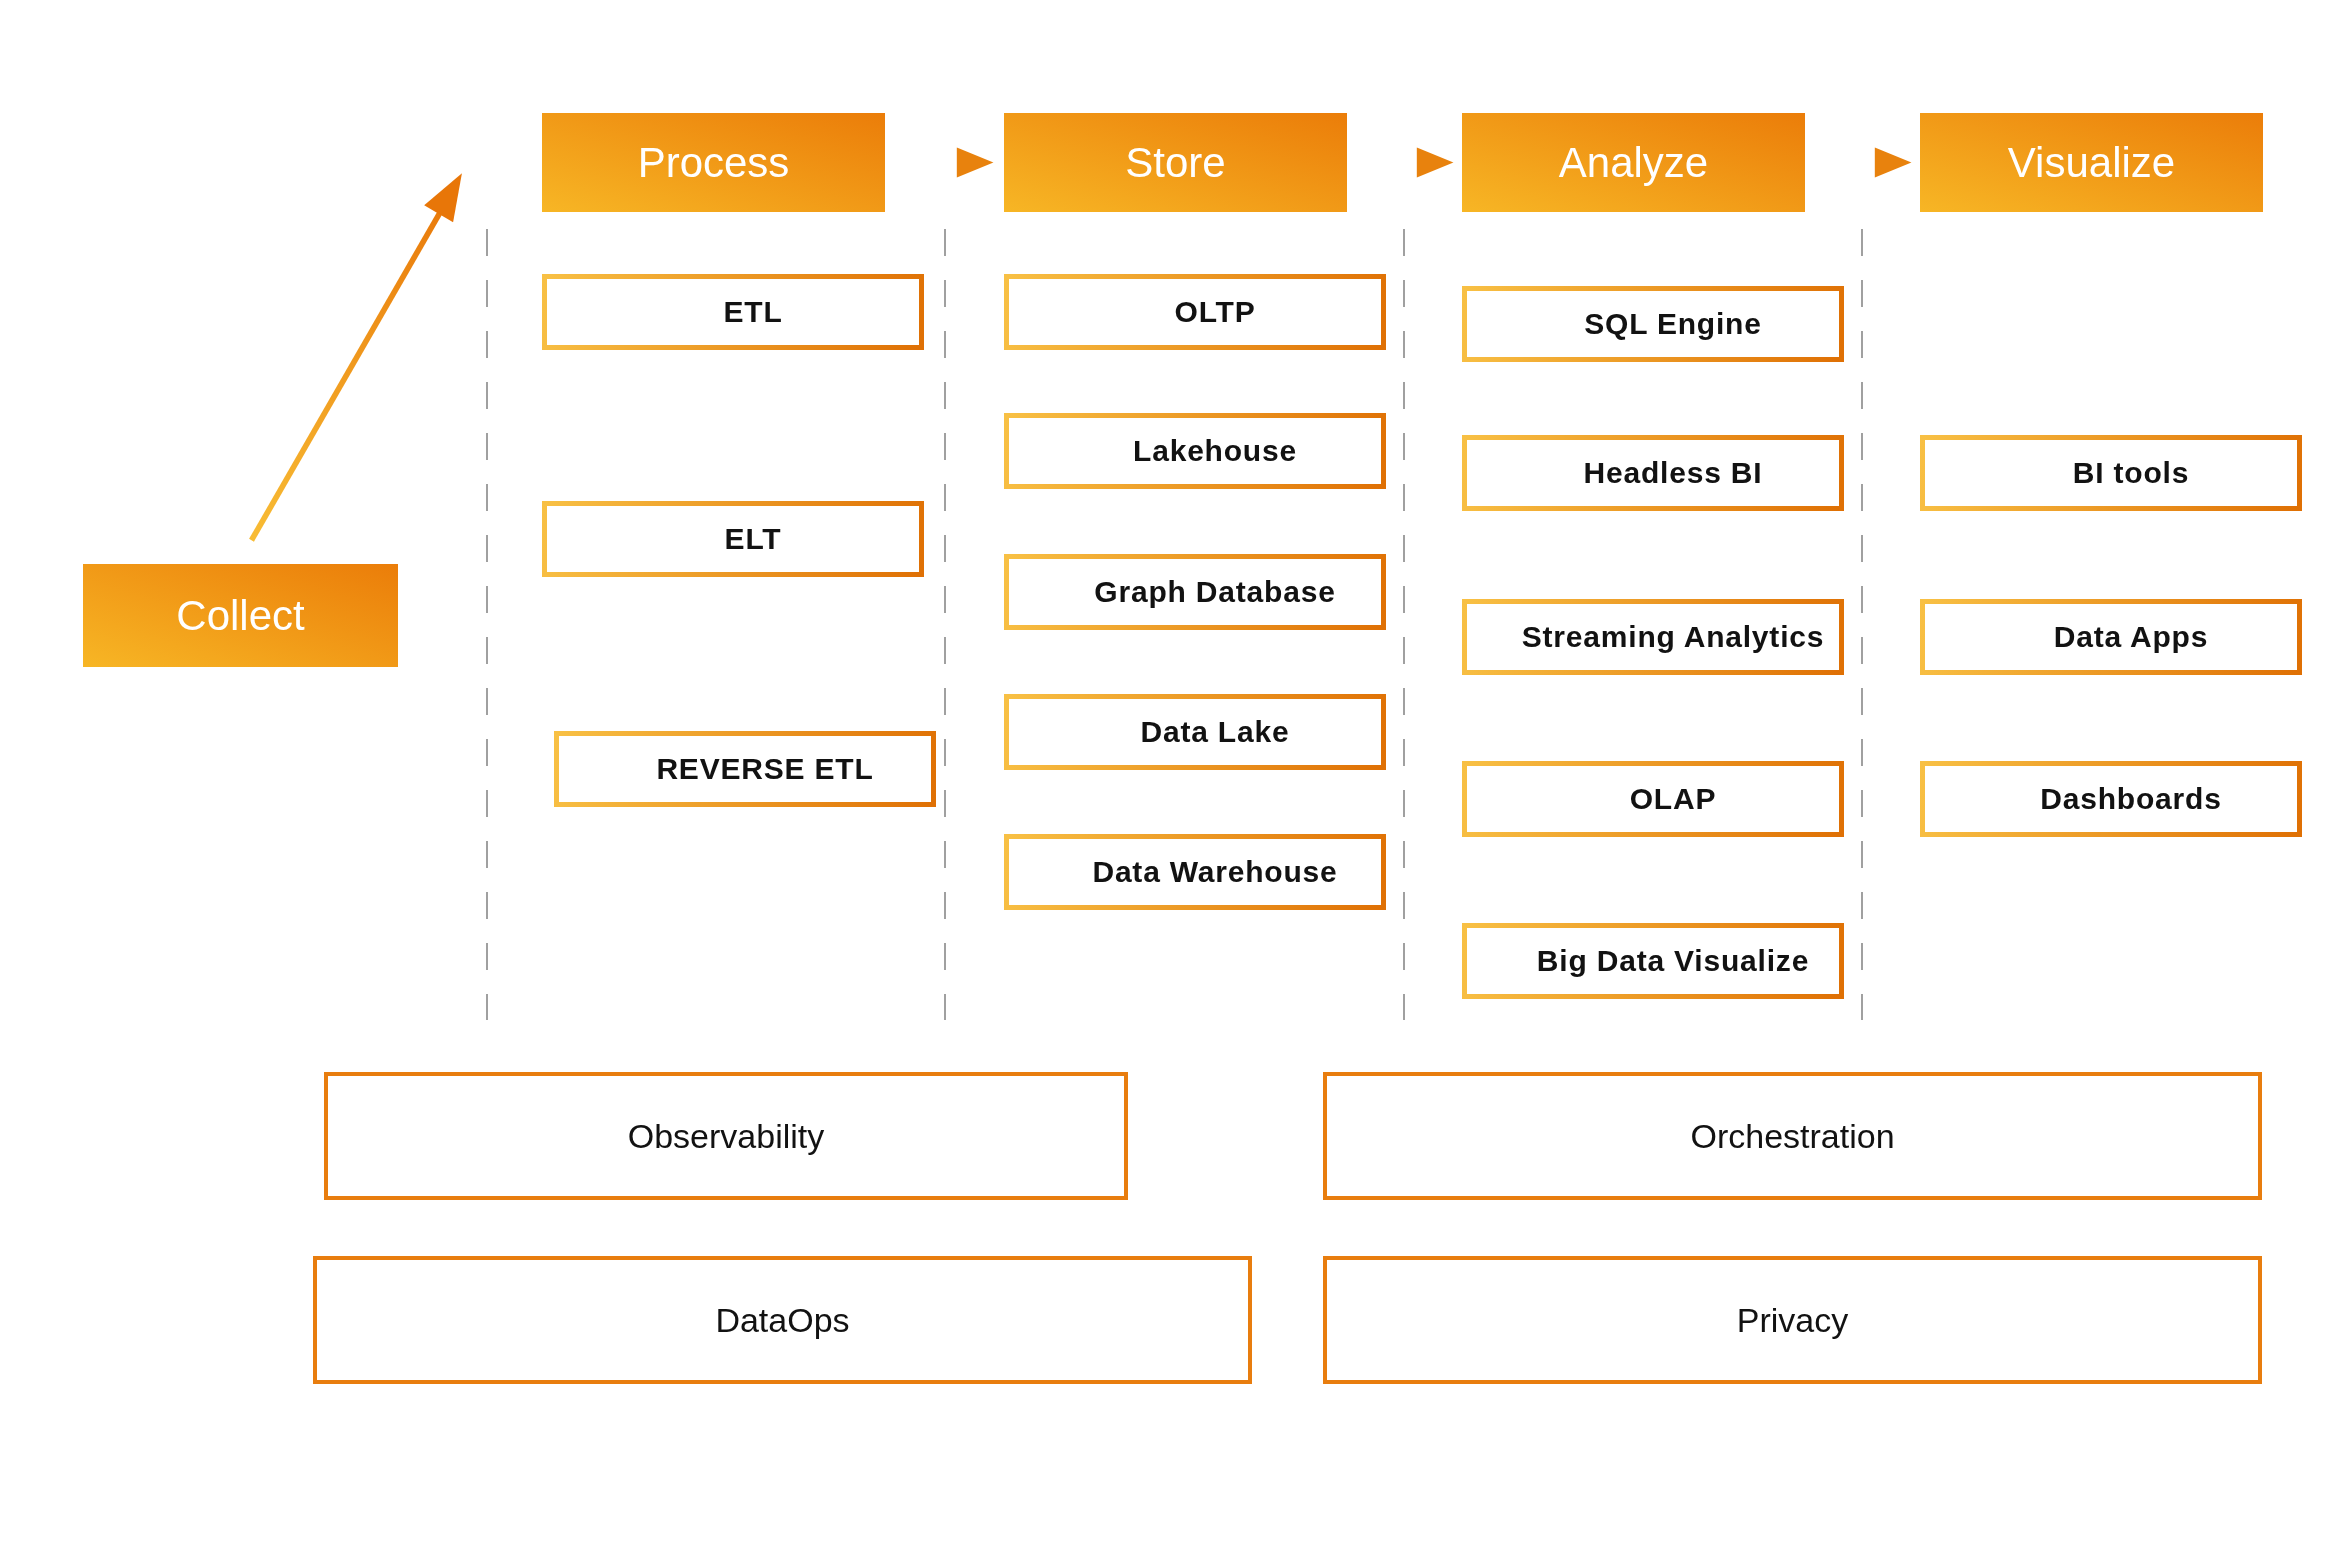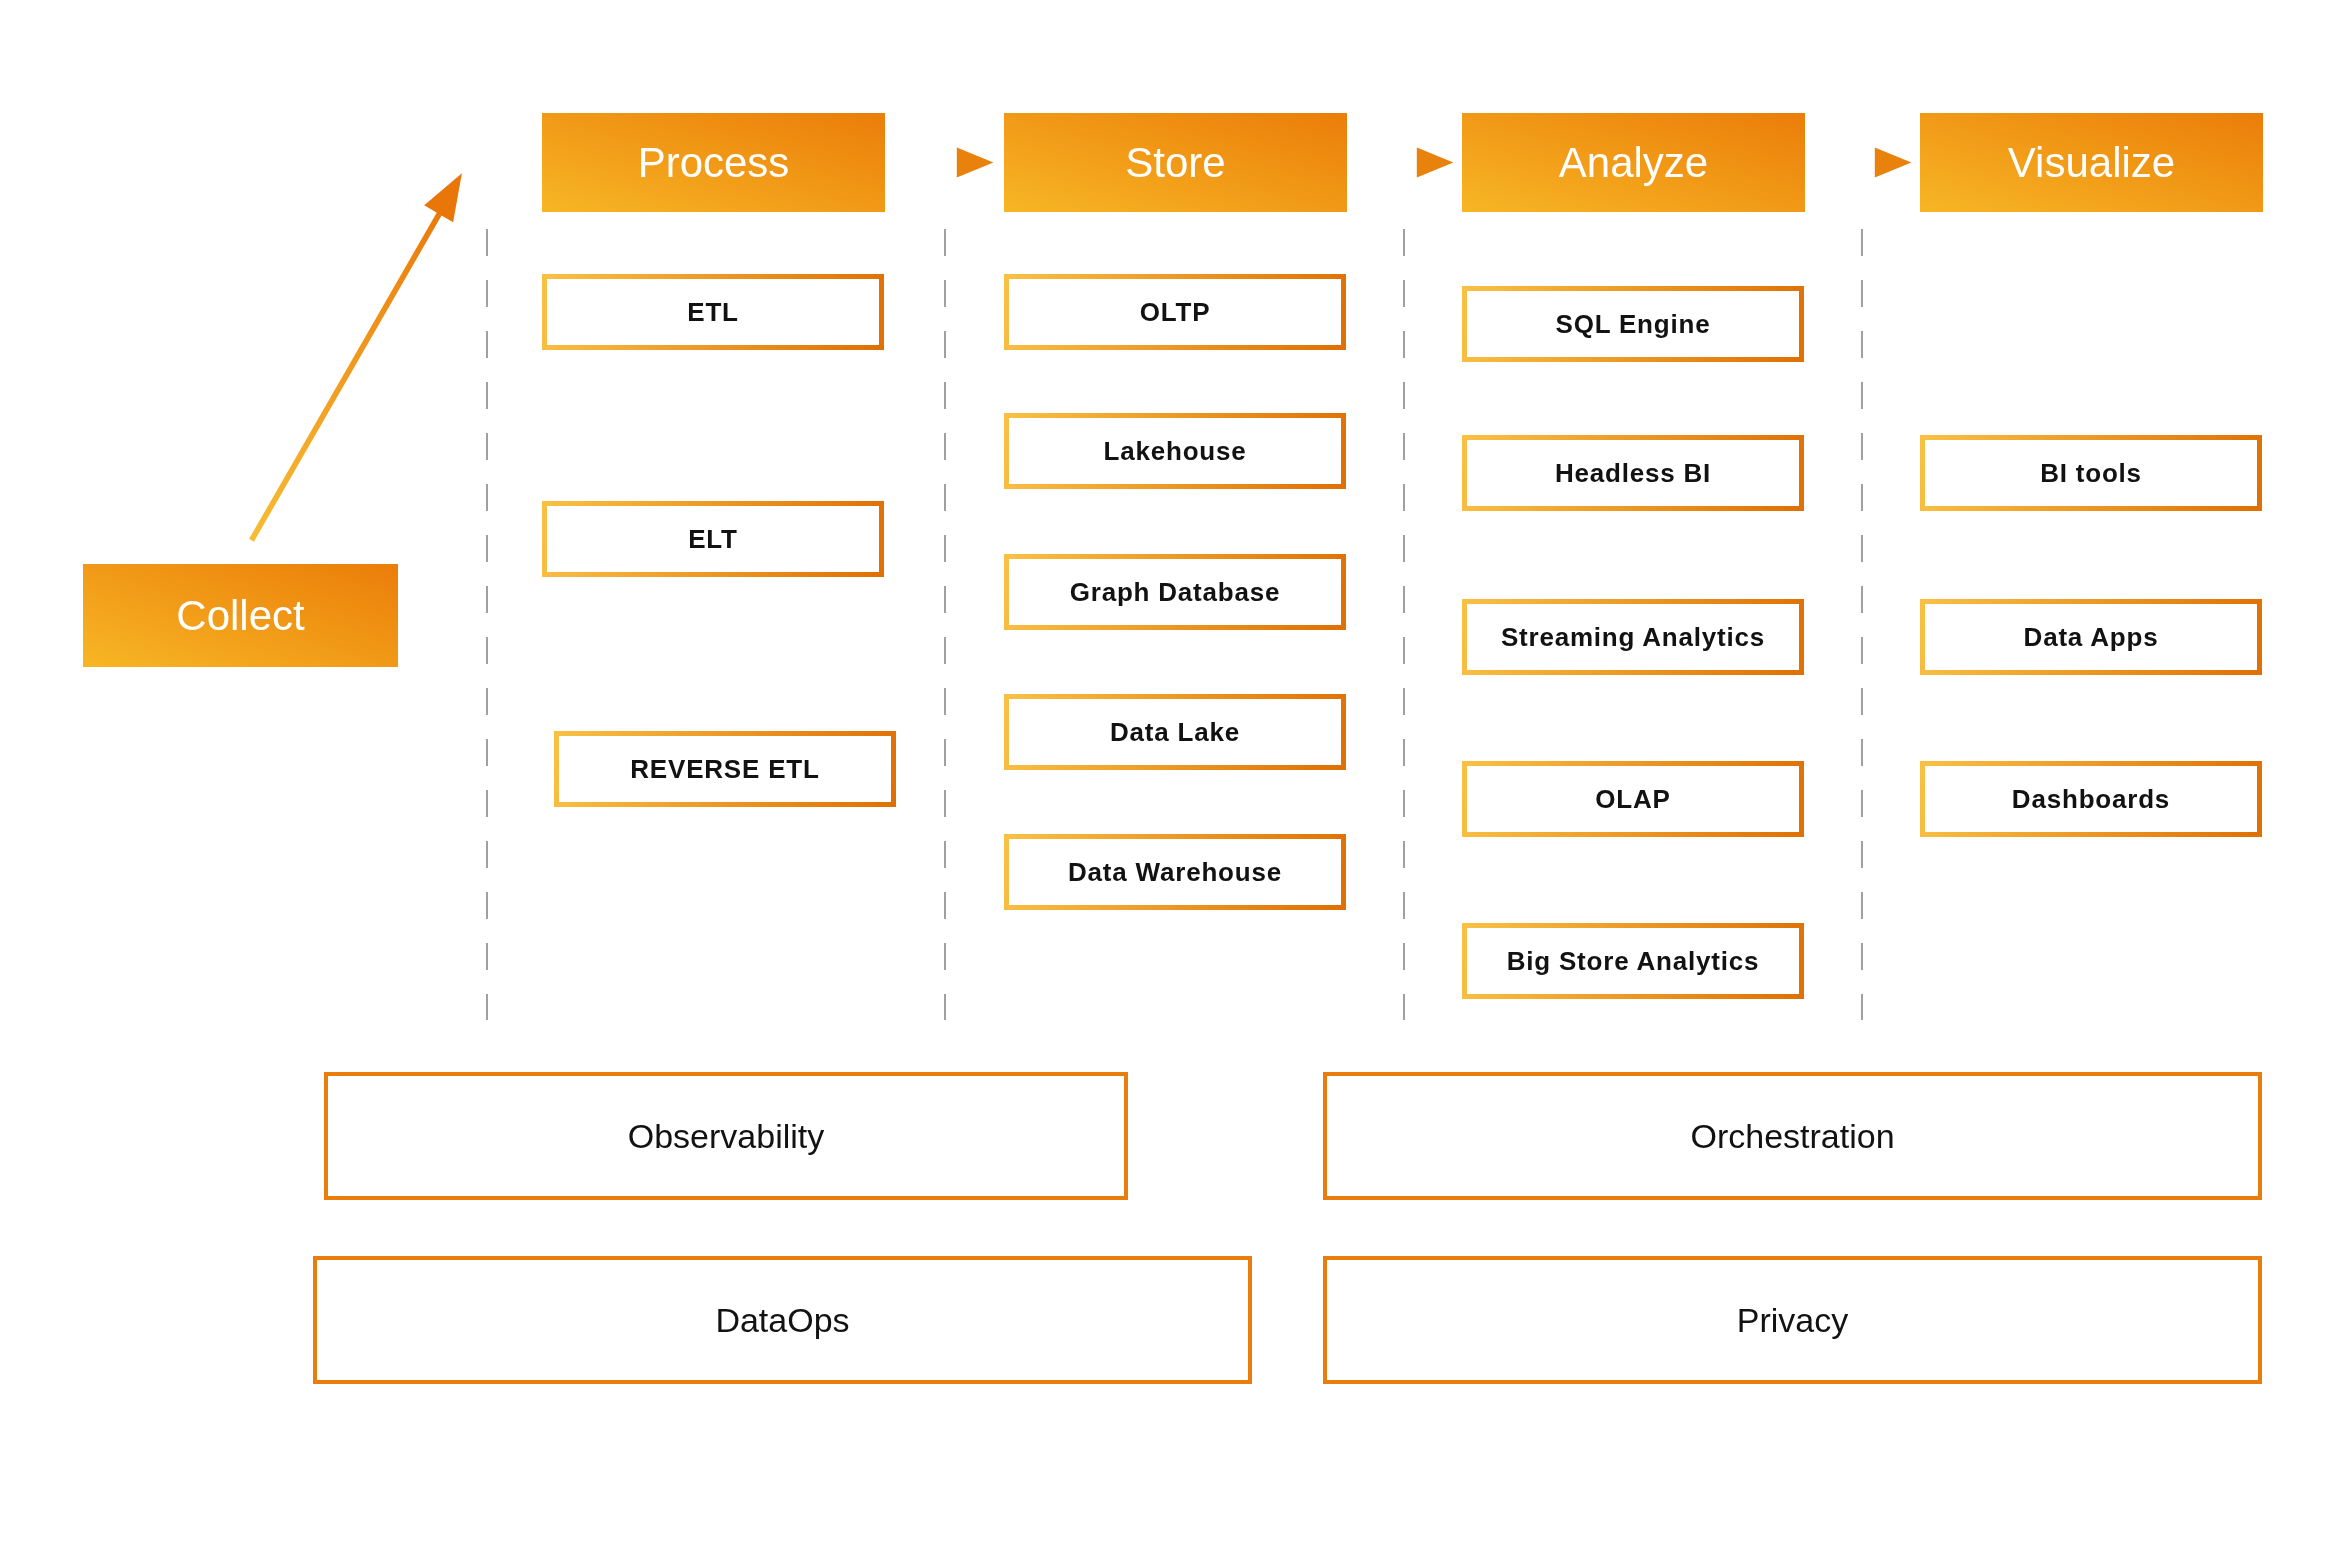--- a/index.html
+++ b/index.html
@@ -19,22 +19,22 @@
   .collect-box{
     position:absolute;left:83px;top:564px;width:315px;height:103px;
     display:flex;align-items:center;justify-content:center;
     background:linear-gradient(to top right,var(--grad-light),var(--grad-dark));
     color:var(--text-light);font-size:42px;z-index:3;
   }
   .item-box{
     position:absolute;background:#ffffff;
     border:5.6px solid;border-image:linear-gradient(100deg,var(--bgrad-light),var(--bgrad-dark)) 1;
     display:flex;align-items:center;justify-content:center;
-    color:var(--text-dark);font-size:26px;font-weight:bold;letter-spacing:0.8px;
-    z-index:3;white-space:nowrap;
+    color:var(--text-dark);font-size:30px;font-weight:bold;letter-spacing:0.8px;
+    z-index:3;white-space:nowrap;padding-left:40px;
   }
   .divider{
     position:absolute;width:2.4px;z-index:1;
     background:repeating-linear-gradient(to bottom,var(--dash) 0px,var(--dash) 27px,transparent 27px,transparent 51px);
   }
   .outline-bar{
     position:absolute;background:#ffffff;border:4.8px solid var(--outline-border);
     display:flex;align-items:center;justify-content:center;
     color:var(--text-dark);font-size:34px;z-index:3;box-sizing:border-box;
   }
@@ -100,21 +100,21 @@
             <stop offset="1" stop-color="#E8820D"></stop>
           </linearGradient>
         </defs>
         <line x1="2" y1="22" x2="78" y2="22" stroke="url(#ag2)" stroke-width="6"></line>
         <polygon points="76,3 76,41 122,22" fill="#E8820D"></polygon>
       </svg>
       <div class="item-box" style="left: 1462px; top: 286px; width: 332px; height: 66px;">SQL Engine</div>
       <div class="item-box" style="left: 1462px; top: 435px; width: 332px; height: 66px;">Headless BI</div>
       <div class="item-box" style="left: 1462px; top: 599px; width: 332px; height: 66px;">Streaming Analytics</div>
       <div class="item-box" style="left: 1462px; top: 761px; width: 332px; height: 66px;">OLAP</div>
-      <div class="item-box" style="left: 1462px; top: 923px; width: 332px; height: 66px;">Big Store Analytics</div>
+      <div class="item-box" style="left: 1462px; top: 923px; width: 332px; height: 66px;">Big Data Visualize</div>
       <div class="divider" style="left: 1861px; top: 229px; height: 791px;"></div>
       <div class="stage-header" style="left: 1920px; top: 113px; width: 343px; height: 99px;">Visualize</div>
       <svg class="flow-arrow" width="101" height="35" viewBox="0 0 126 44" style="left: 1814px; top: 145px;">
         <defs>
           <linearGradient id="ag3" x1="0" y1="0" x2="1" y2="0">
             <stop offset="0" stop-color="#F2A93B"></stop>
             <stop offset="1" stop-color="#E8820D"></stop>
           </linearGradient>
         </defs>
         <line x1="2" y1="22" x2="78" y2="22" stroke="url(#ag3)" stroke-width="6"></line>

